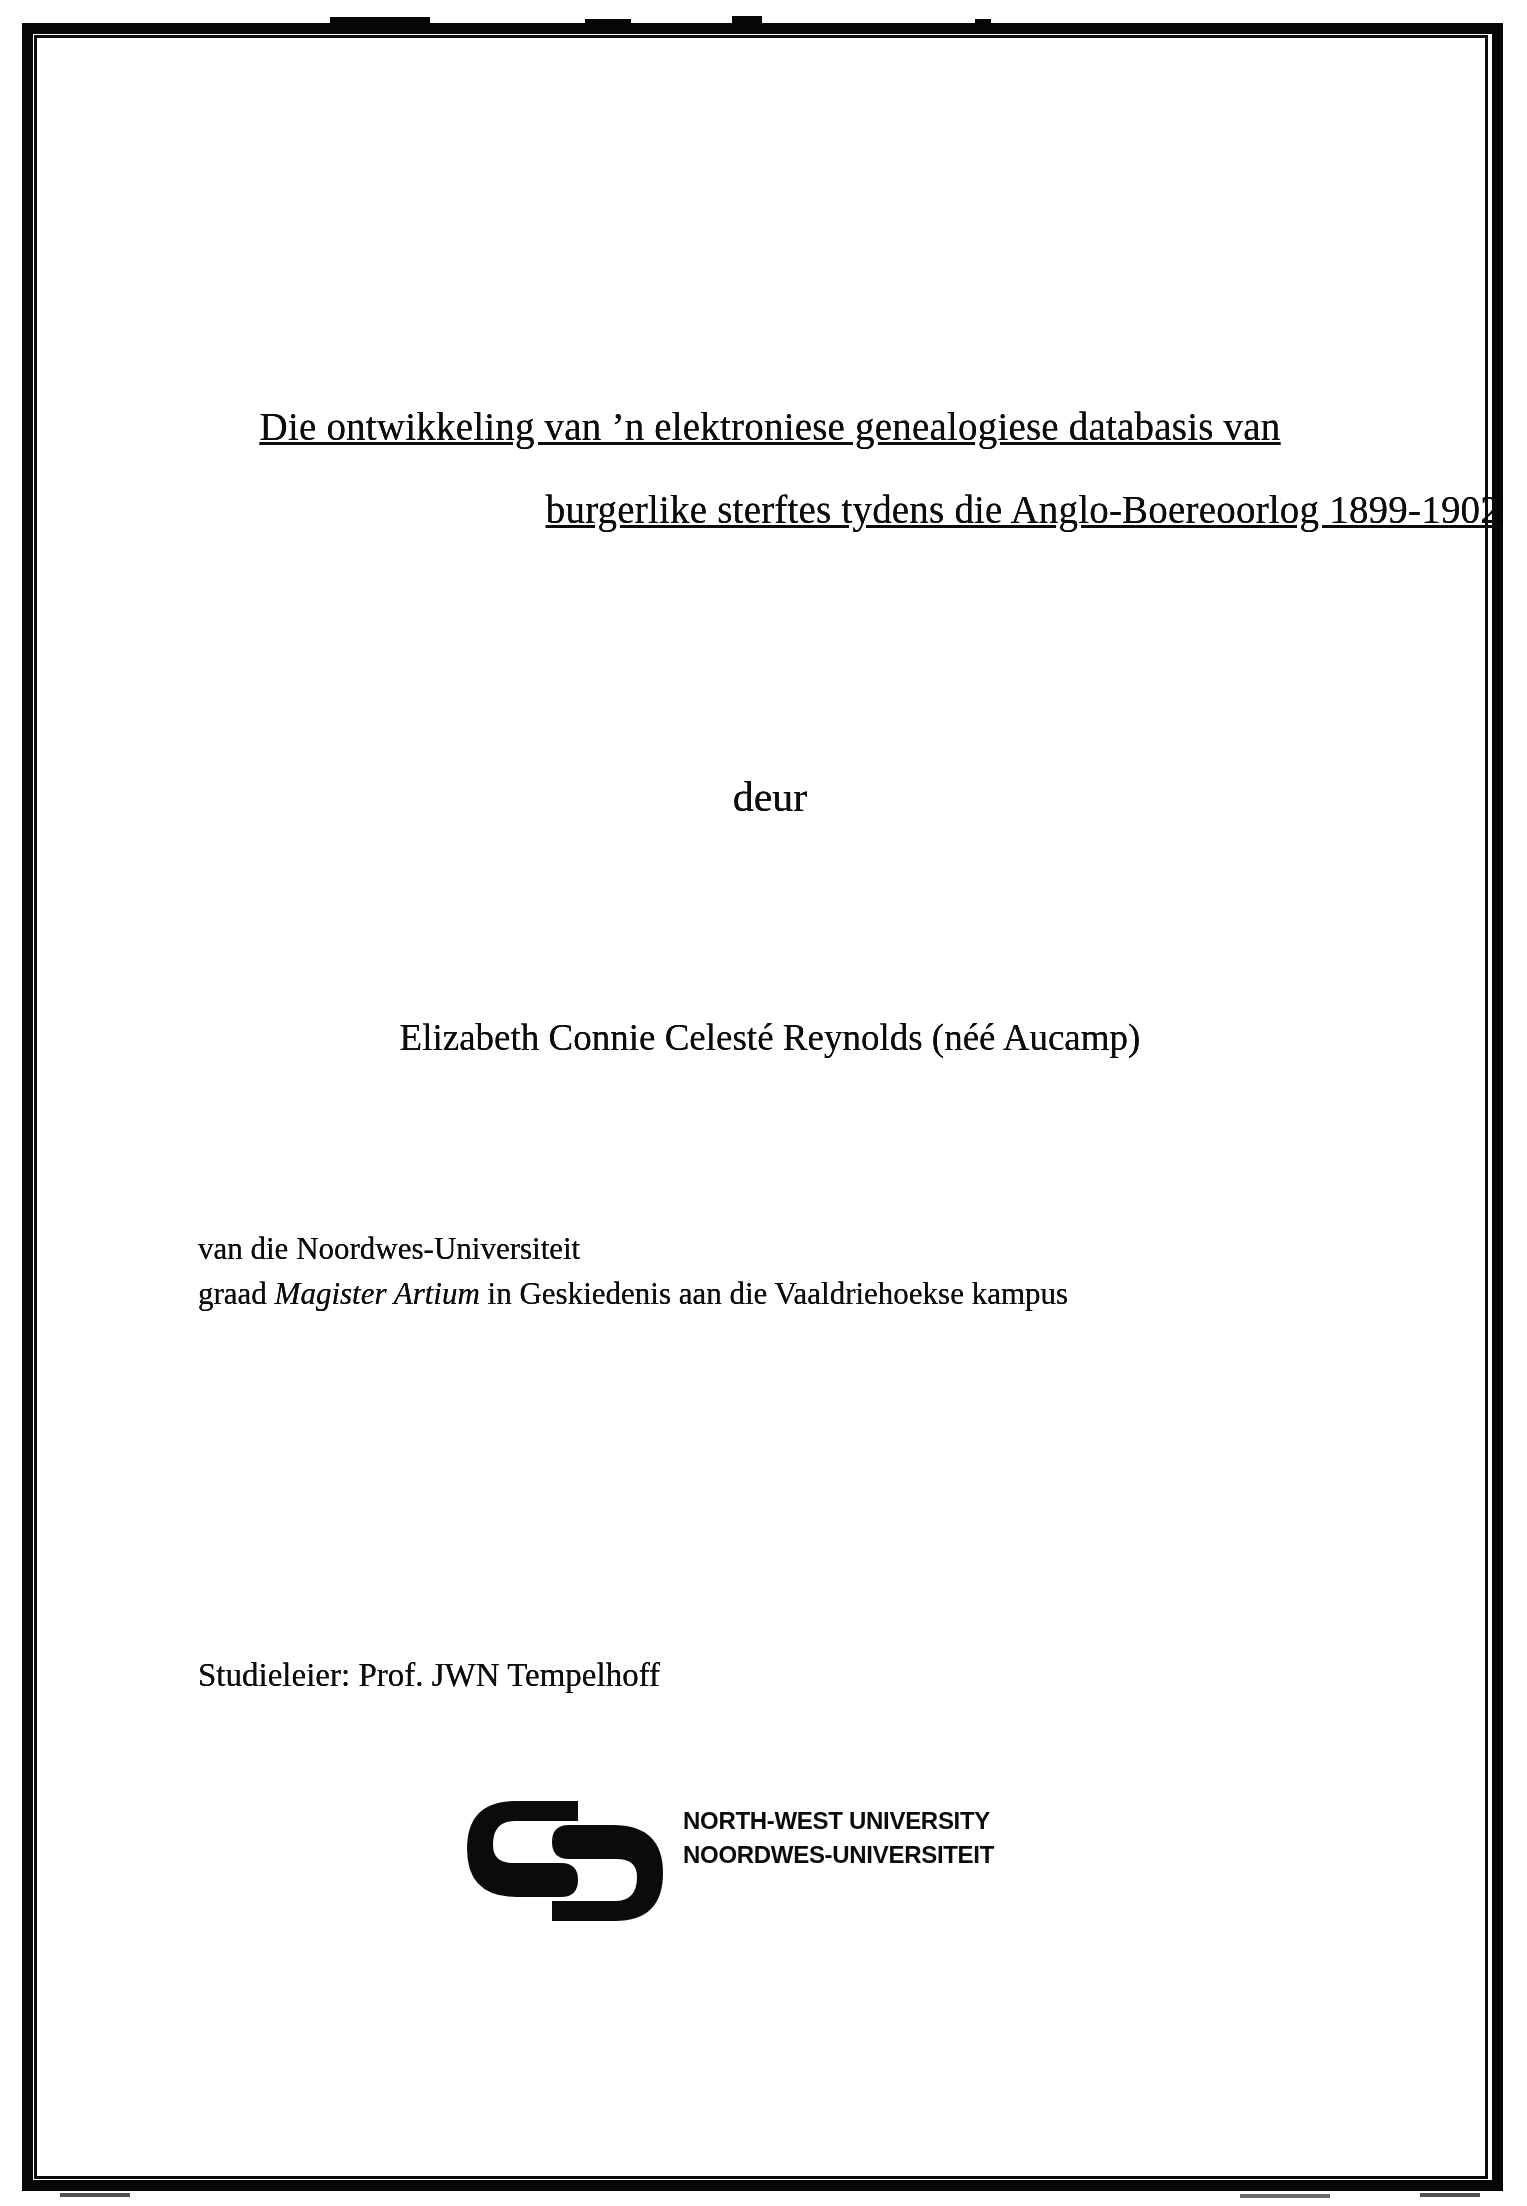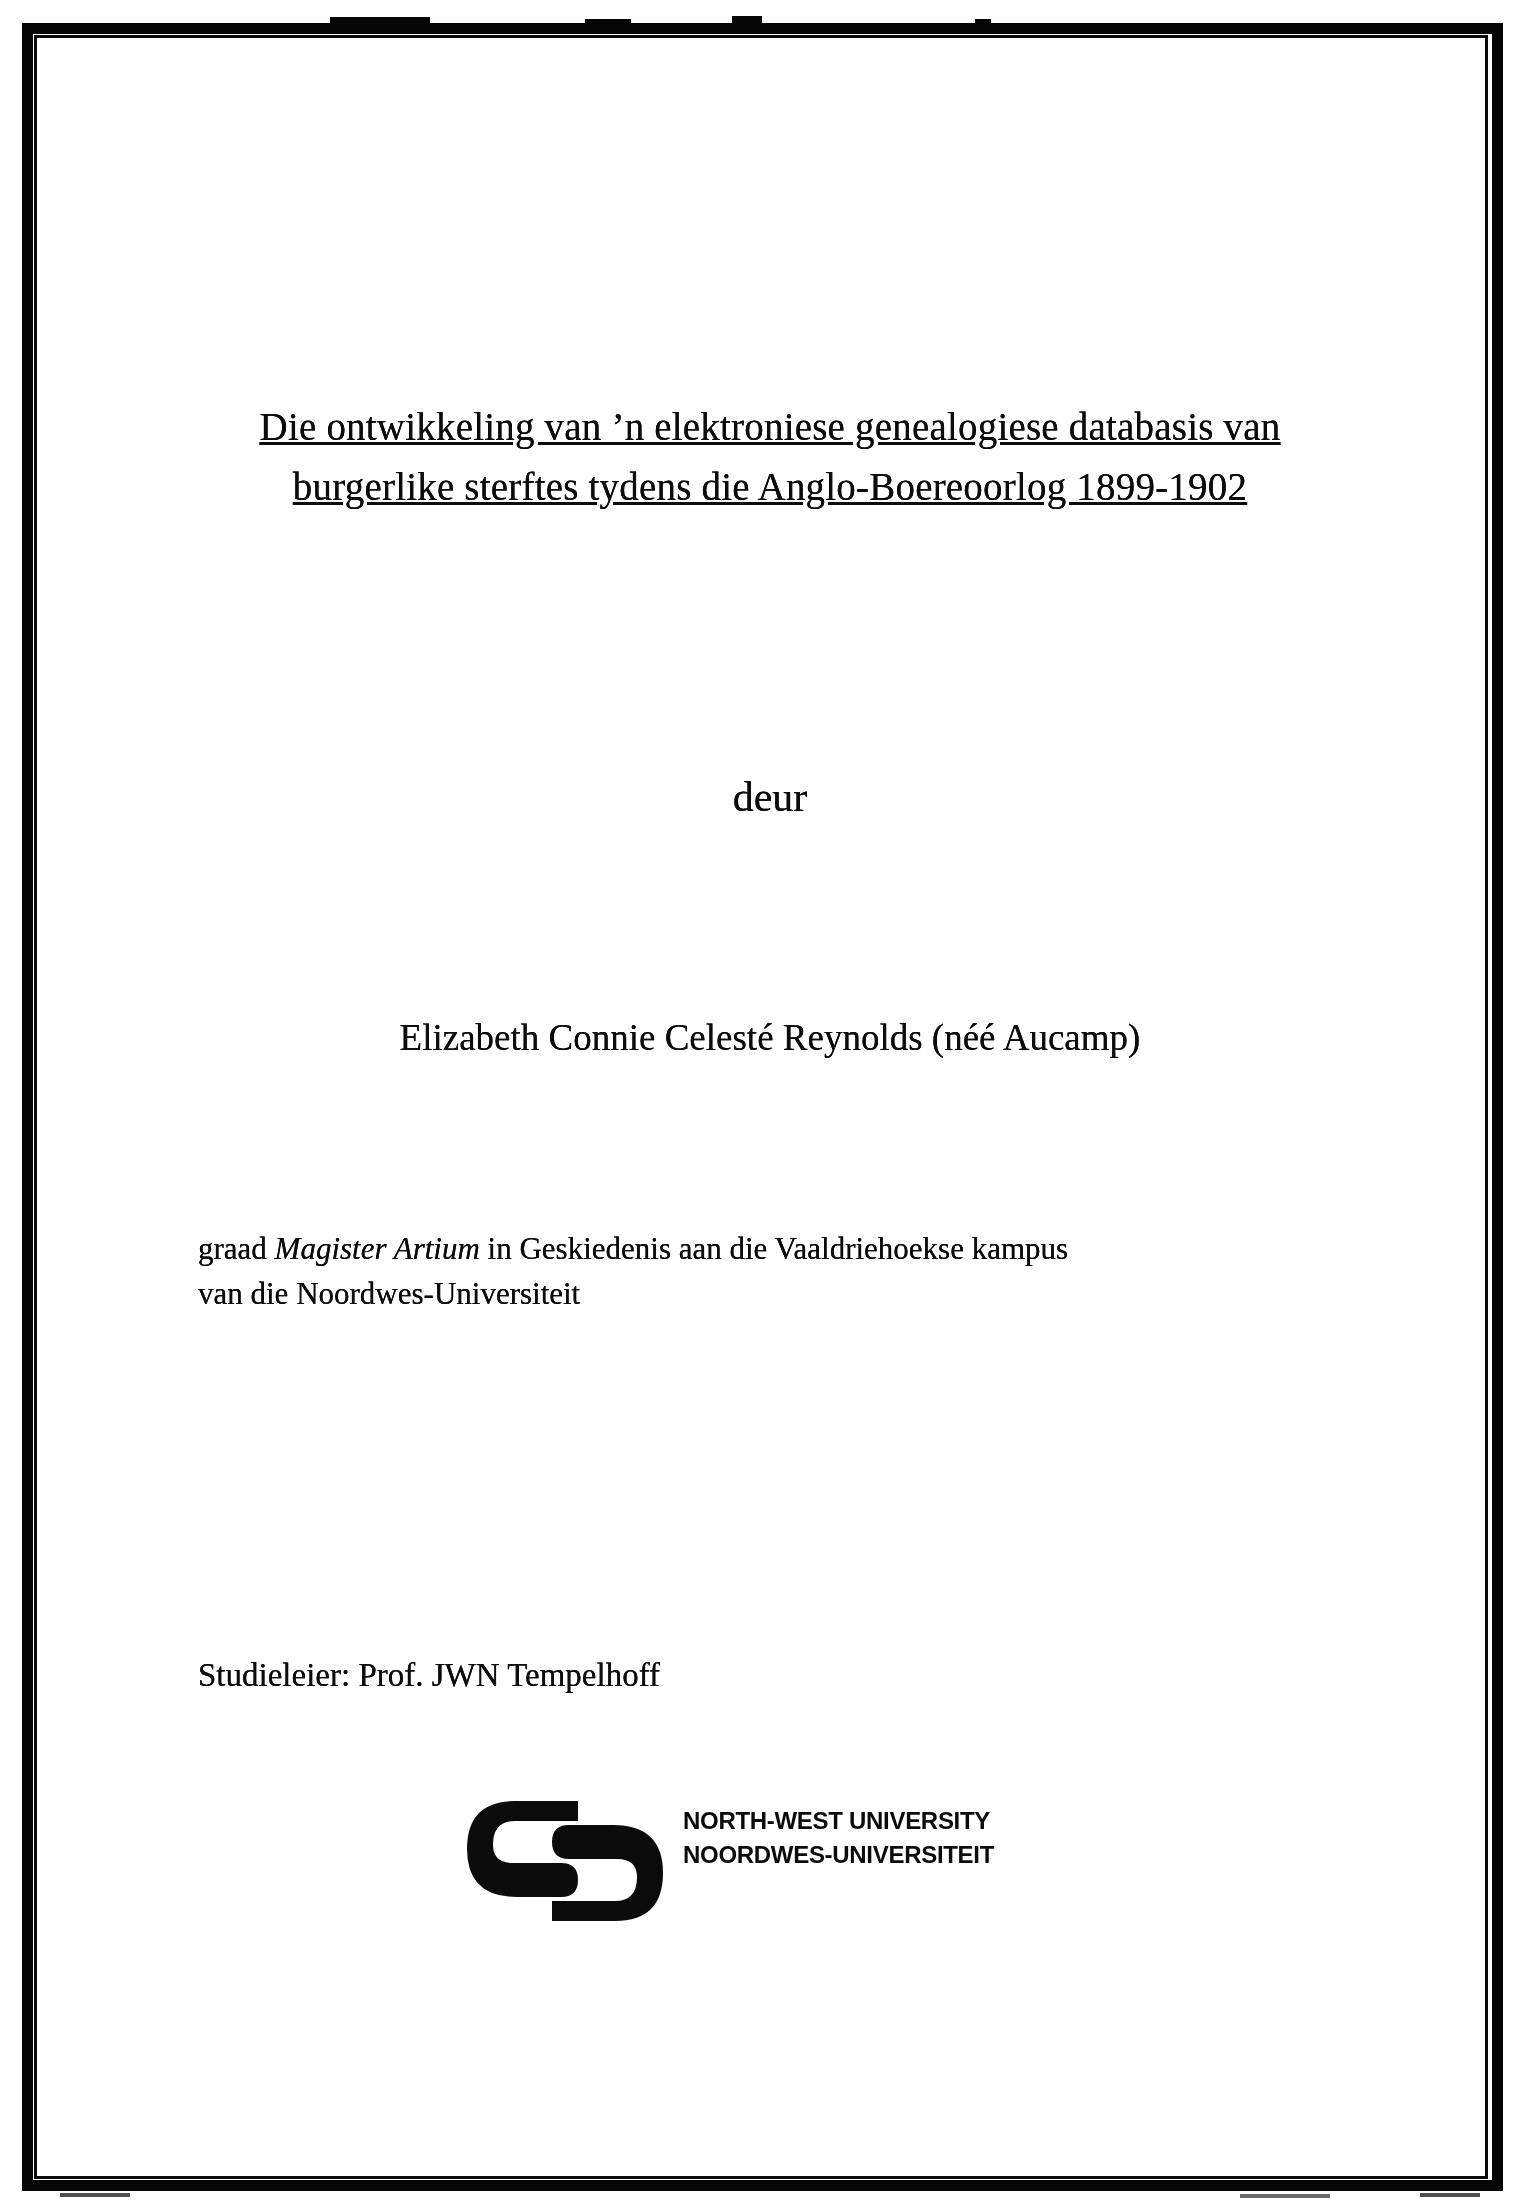--- a/index.html
+++ b/index.html
@@ -46,21 +46,21 @@
     text-align: center;
     white-space: nowrap;
   }
   .title-line {
     font-size: 39px;
     letter-spacing: 0.2px;
     text-shadow: 0 0 0.6px #000;
     text-decoration: underline;
   }
   .title-1 { top: 404px; }
-  .title-2 { top: 464px; }
+  .title-2 { top: 487px; text-align: right; }
 
   .byline {
     top: 773px;
     font-size: 42px;
     text-shadow: 0 0 0.4px #000;
   }
   .author {
     top: 1016px;
     font-size: 37px;
     text-shadow: 0 0 0.5px #000;
@@ -124,22 +124,22 @@
 <div class="speck s7"></div>
 
 <div class="centered title-line title-1">Die ontwikkeling van ’n elektroniese genealogiese databasis van</div>
 <div class="centered title-line title-2">burgerlike sterftes tydens die Anglo-Boereoorlog 1899-1902</div>
 
 <div class="centered byline">deur</div>
 
 <div class="centered author">Elizabeth Connie Celesté Reynolds (néé Aucamp)</div>
 
 <div class="statement">
+  <div>van die Noordwes-Universiteit</div>
   <div><span>graad </span><span class="it">Magister Artium</span><span> in Geskiedenis aan die Vaaldriehoekse kampus</span></div>
-  <div>van die Noordwes-Universiteit</div>
 </div>
 
 <div class="supervisor-block">
   <div>Studieleier: Prof. JWN Tempelhoff</div>
 </div>
 
 <div class="logo">
   <svg class="logo-mark" viewBox="0 0 200 122" xmlns="http://www.w3.org/2000/svg">
     <g fill="#0b0b0b">
       <path id="linkA" d="M111,0 L48,0 Q0,0 0,48 Q0,96 50,96 L94,96 Q111,96 111,79

